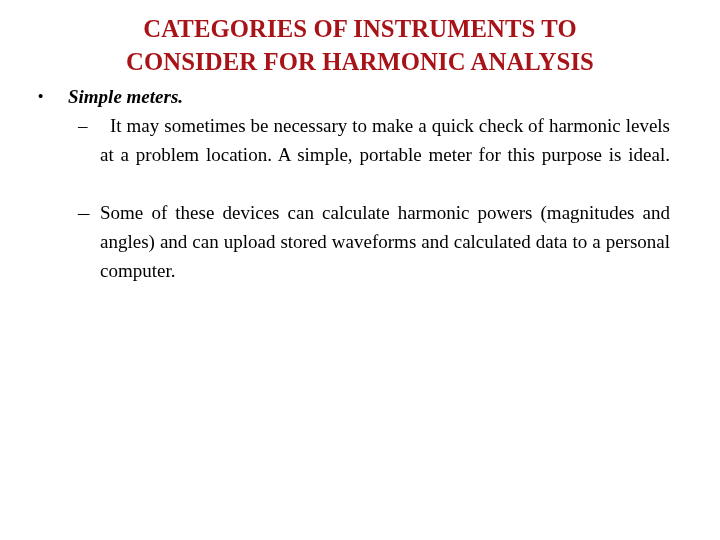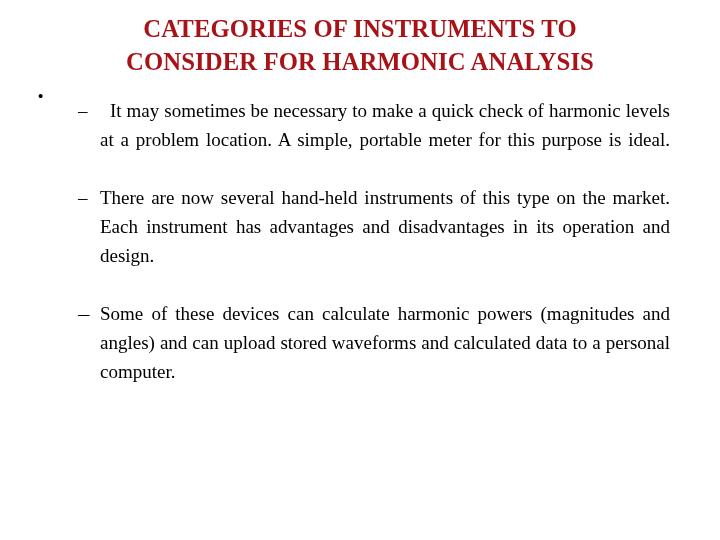--- a/index.html
+++ b/index.html
@@ -87,50 +87,49 @@
   }
   
   .bullet-l2 .txt::after {
     content: "";
     display: inline-block;
     width: 100%;
   }
   
   .bullet-l2.indent-lead .txt {
     text-indent: 10px;
-    margin-top: 14px;
   }
   .bullet-l2.indent-lead-lg .txt {
     text-indent: 26px;
   }
 </style>
 </head>
 <body>
 
 <div class="slide">
 
   <div class="title-block">
     <div class="title-line">CATEGORIES OF INSTRUMENTS TO</div>
     <div class="title-line">CONSIDER FOR HARMONIC ANALYSIS</div>
   </div>
 
   <div class="body-block">
 
     <div class="bullet-l1">
       <span class="marker">•</span>
+      <span>Simple meters.</span>
     </div>
 
     <div class="bullet-l2 indent-lead">
       <span class="marker">–</span>
       <span class="txt">It may sometimes be necessary to make a quick check of harmonic levels at a problem location. A simple, portable meter for this purpose is ideal.</span>
     </div>
 
     <div class="bullet-l2">
       <span class="marker">–</span>
-      <span class="txt">There are now several hand-held instruments of this type on the market. Each instrument has advantages and disadvantages in its operation and design.</span>
     </div>
 
     <div class="bullet-l2 wide-gap indent-lead-lg">
       <span class="marker">–</span>
     </div>
 
     <div class="bullet-l2">
       <span class="marker">–</span>
       <span class="txt">Some of these devices can calculate harmonic powers (magnitudes and angles) and can upload stored waveforms and calculated data to a personal computer.</span>
     </div>

